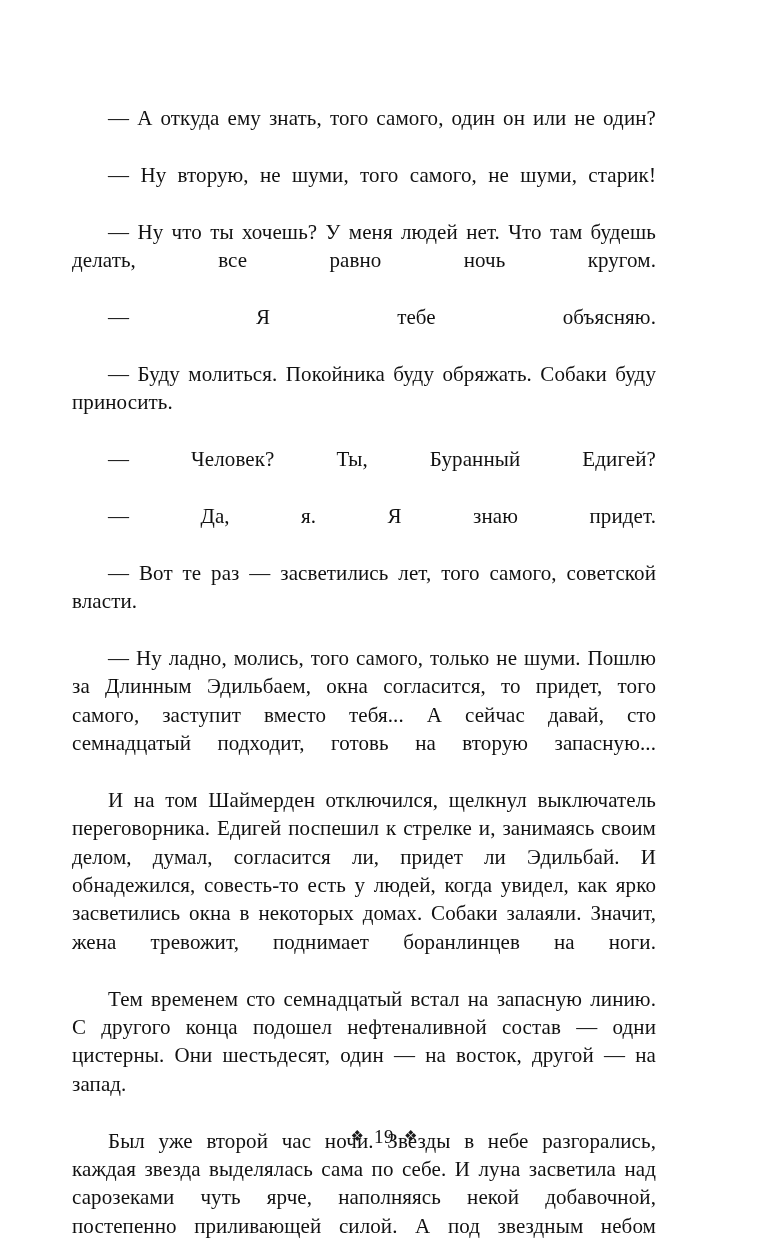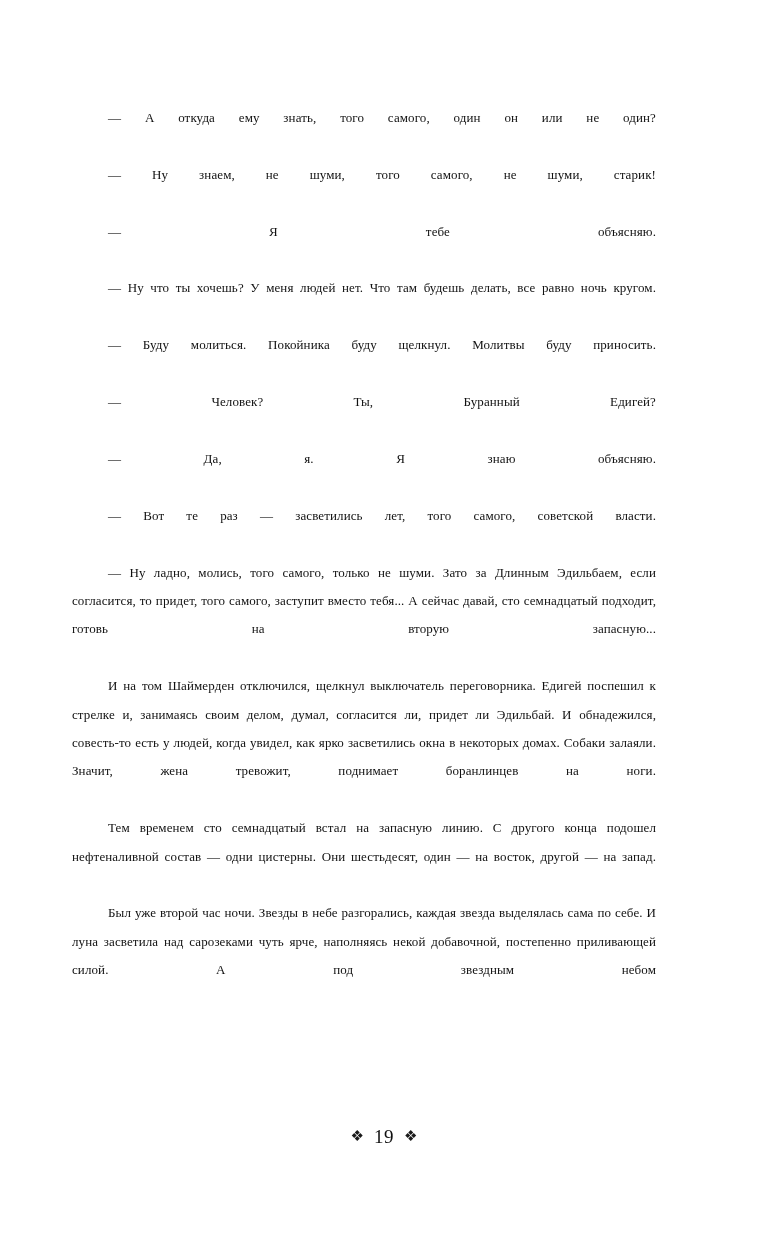--- a/index.html
+++ b/index.html
@@ -24,21 +24,21 @@
     background: #ffffff;
   }
   .text-column {
     position: absolute;
     left: 72px;
     top: 104px;
     width: 584px;
   }
   p.para {
     margin: 0 0 0 0;
-    font-size: 13px;
+    font-size: 21px;
     line-height: 28.4px;
     text-align: justify;
     text-indent: 36px;
     letter-spacing: 0.1px;
     word-spacing: 0.2px;
     hyphens: manual;
     -webkit-hyphens: manual;
   }
   
   p.para::after {
@@ -70,28 +70,28 @@
     letter-spacing: 0.5px;
   }
 </style>
 </head>
 <body>
 
 <div class="page">
 
   <div class="text-column">
     <p class="para">— А откуда ему знать, того самого, один он или не один?</p>
-    <p class="para">— Ну знаем, не шуми, того самого, не шуми, старик!</p>
+    <p class="para">— Ну вторую, не шуми, того самого, не шуми, старик!</p>
+    <p class="para">— Ну что ты хочешь? У меня людей нет. Что там будешь делать, все равно ночь кругом.</p>
     <p class="para">— Я тебе объясняю.</p>
-    <p class="para">— Ну что ты хочешь? У меня людей нет. Что там будешь делать, все равно ночь кругом.</p>
-    <p class="para">— Буду молиться. Покойника буду щелкнул. Молитвы буду приносить.</p>
+    <p class="para">— Буду молиться. Покойника буду обряжать. Собаки буду приносить.</p>
     <p class="para">— Человек? Ты, Буранный Едигей?</p>
-    <p class="para">— Да, я. Я знаю объясняю.</p>
+    <p class="para">— Да, я. Я знаю придет.</p>
     <p class="para">— Вот те раз — засветились лет, того самого, советской власти.</p>
-    <p class="para">— Ну ладно, молись, того самого, только не шуми. Зато за Длинным Эдильбаем, если согласится, то придет, того самого, заступит вместо тебя... А сейчас давай, сто семнадцатый подходит, готовь на вторую запасную...</p>
+    <p class="para">— Ну ладно, молись, того самого, только не шуми. Пошлю за Длинным Эдильбаем, окна согласится, то придет, того самого, заступит вместо тебя... А сейчас давай, сто семнадцатый подходит, готовь на вторую запасную...</p>
     <p class="para">И на том Шаймерден отключился, щелкнул выключатель переговорника. Едигей поспешил к стрелке и, занимаясь своим делом, думал, согласится ли, придет ли Эдильбай. И обнадежился, совесть-то есть у людей, когда увидел, как ярко засветились окна в некоторых домах. Собаки залаяли. Значит, жена тревожит, поднимает боранлинцев на ноги.</p>
     <p class="para">Тем временем сто семнадцатый встал на запасную линию. С другого конца подошел нефтеналивной состав — одни цистерны. Они шестьдесят, один — на восток, другой — на запад.</p>
     <p class="para">Был уже второй час ночи. Звезды в небе разгорались, каждая звезда выделялась сама по себе. И луна засветила над сарозеками чуть ярче, наполняясь некой добавочной, постепенно приливающей силой. А под звездным небом</p>
   </div>
 
   <div class="footer">
     <span class="orn">❖</span><span class="pagenum">19</span><span class="orn">❖</span>
   </div>
 
 </div>

